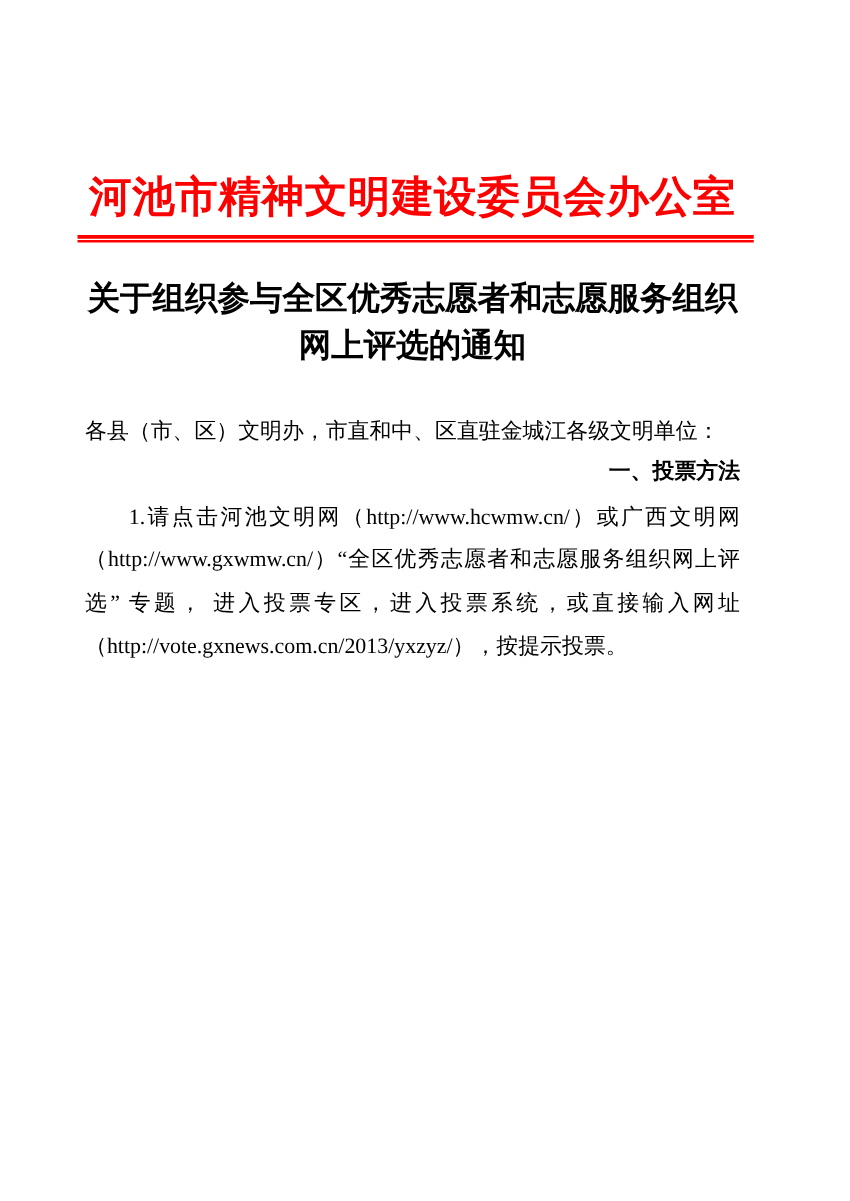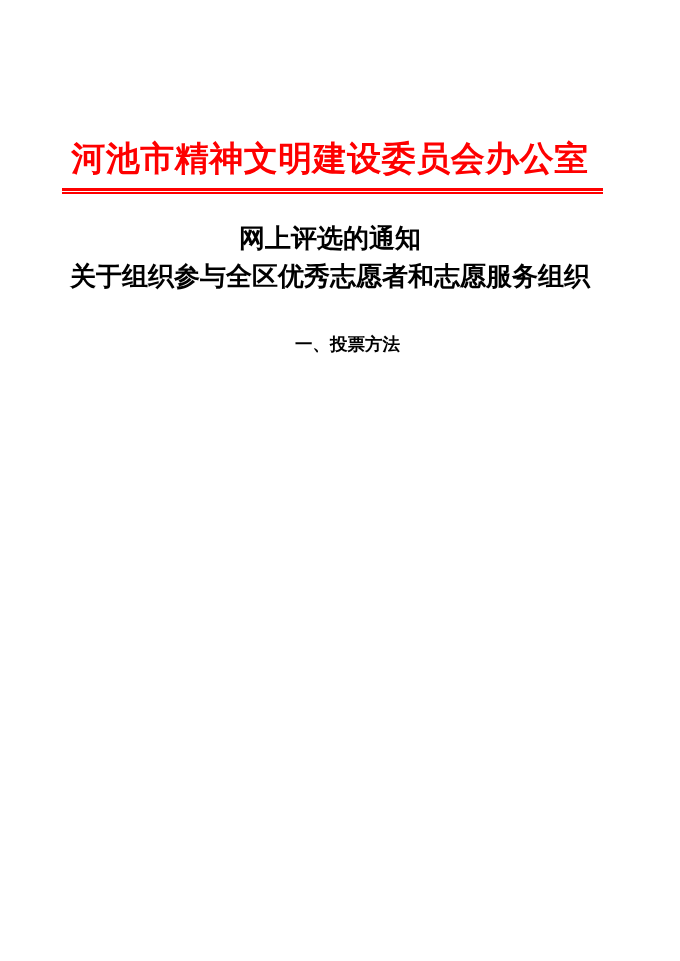--- a/index.html
+++ b/index.html
@@ -67,22 +67,22 @@
   }
   .para {
     text-indent: 2em;
   }
   .salutation {
     text-indent: 0;
   }
   .heading {
     text-indent: 2em;
     font-weight: bold;
-    font-family: Liberation Sans, sans-serif;
-    text-align: center;
+    font-family: Liberation Mono, monospace;
+    text-align: right;
   }
   
   .page-footer {
     position: absolute;
     top: 888px;
     right: 98px;
     font-size: 15px;
     letter-spacing: 3px;
     color: #000000;
   }
@@ -93,23 +93,25 @@
 <div class="page">
 
   <div class="red-header">河池市精神文明建设委员会办公室</div>
 
   <div class="red-rule">
     <div class="rule-thick"></div>
     <div class="rule-thin"></div>
   </div>
 
   <h1 class="doc-title">
+    <span class="t-line">关于组织参与全区优秀志愿者和志愿服务组织</span>
     <span class="t-line">网上评选的通知</span>
-    <span class="t-line">关于组织参与全区优秀志愿者和志愿服务组织</span>
   </h1>
 
   <div class="doc-body">
+    <p class="salutation">各县（市、区）文明办，市直和中、区直驻金城江各级文明单位：</p>
     <p class="heading">一、投票方法</p>
+    <p class="para">1.请点击河池文明网（http://www.hcwmw.cn/）或广西文明网（http://www.gxwmw.cn/）“全区优秀志愿者和志愿服务组织网上评选” 专题， 进入投票专区，进入投票系统，或直接输入网址（http://vote.gxnews.com.cn/2013/yxzyz/），按提示投票。</p>
   </div>
 
   <div class="page-footer">- 1 -</div>
 
 </div>
 
 </body></html>

